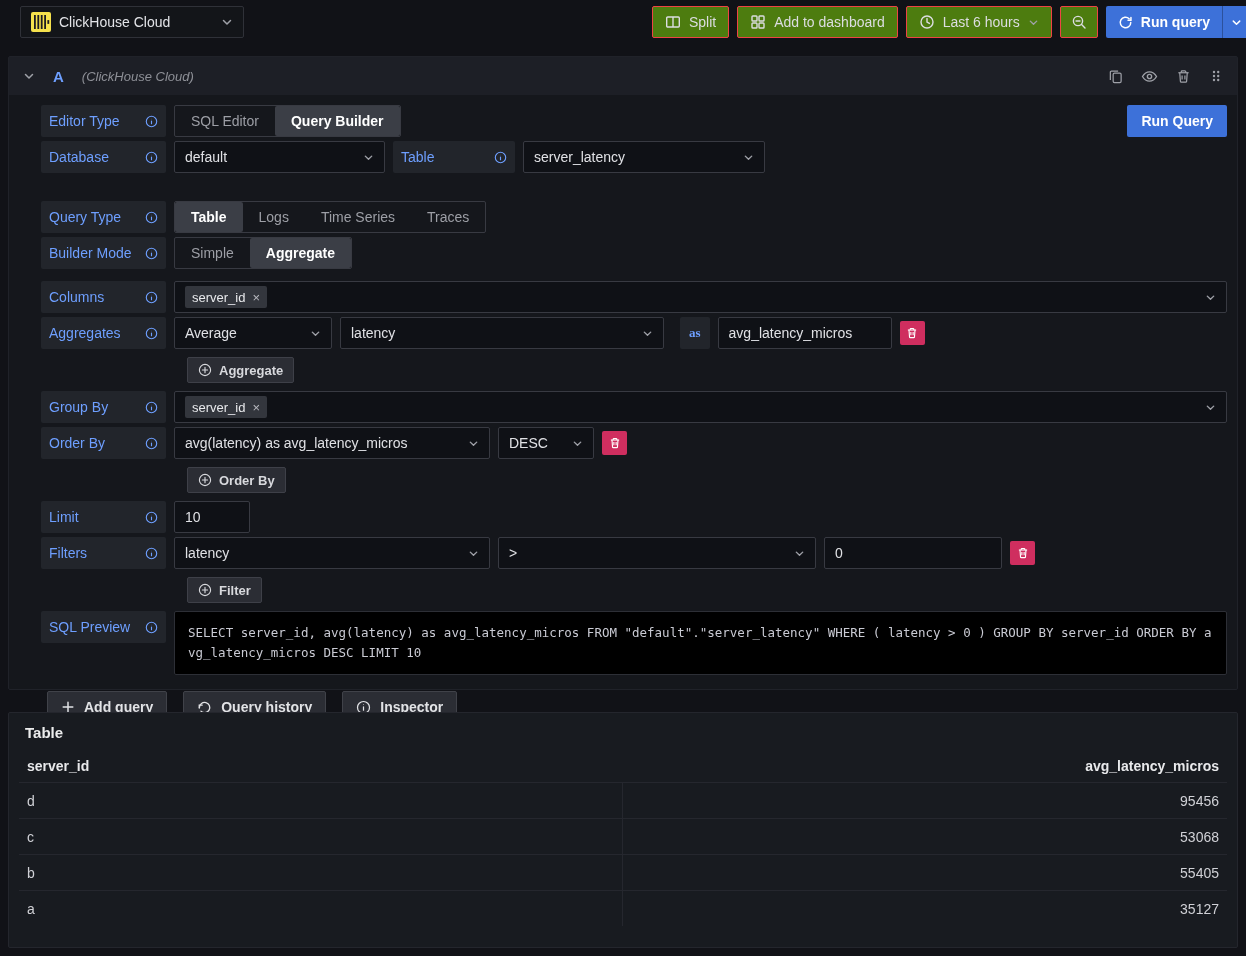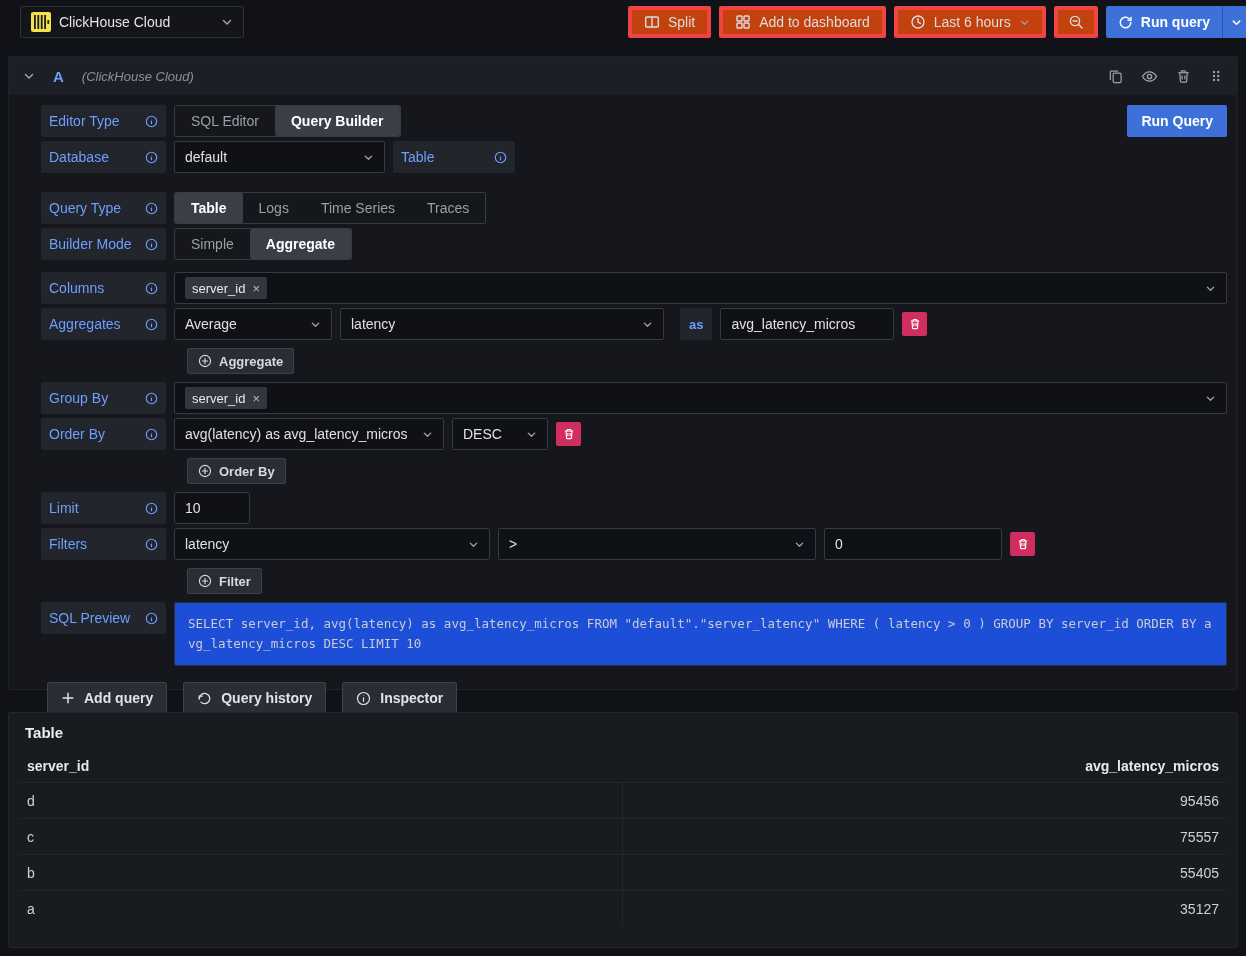--- a/index.html
+++ b/index.html
@@ -4,21 +4,21 @@
 <style>
   * { margin:0; padding:0; box-sizing:border-box; }
   html,body { width:1246px; height:956px; background:#111217; font-family:"Liberation Sans", sans-serif; color:#d8d9dd; overflow:hidden; position:relative; }
   svg { display:block; }
 
   
   .topbar { position:absolute; top:0; left:12px; width:1246px; height:48px; display:flex; align-items:flex-start; padding:6px 8px 0 8px; }
   .ds-picker { width:224px; height:32px; display:flex; align-items:center; gap:8px; padding:0 10px; background:#131519; border:1px solid #2f3138; border-radius:2px; cursor:pointer; }
   .ds-picker .lbl { flex:1; font-size:14px; font-weight:500; color:#e3e4e8; }
   .topbar-right { margin-left:auto; display:flex; align-items:center; gap:8px; }
-  .tbtn { display:inline-flex; align-items:center; gap:8px; background:#c2410c; border:4px solid #ef4444; border-radius:2px; color:#dcdde1; height:32px; padding:0 12px; font-size:14px; font-weight:500; cursor:pointer; font-family:inherit; }
+  .tbtn { display:inline-flex; align-items:center; gap:8px; background:#4d7c0f; border:1px solid #ef4444; border-radius:2px; color:#dcdde1; height:32px; padding:0 12px; font-size:14px; font-weight:500; cursor:pointer; font-family:inherit; }
   .time-group { display:flex; gap:8px; }
   .tbtn.icon-only { padding:0 10px; }
   .runq { display:inline-flex; align-items:stretch; background:#3d71d9; border:none; border-radius:2px; color:#fff; height:32px; cursor:pointer; font-family:inherit; padding:0; }
   .runq-main { display:flex; align-items:center; gap:8px; padding:0 12px; font-size:14px; font-weight:600; color:#fff; }
   .runq-caret { display:flex; align-items:center; padding:0 8px; border-left:1px solid rgba(0,0,0,.28); }
   .muted { color:#9fa1a8; }
 
   
   .qcard { position:absolute; top:56px; left:8px; width:1230px; height:634px; background:#15171c; border:1px solid #202229; border-radius:2px; }
   .qheader { height:38px; background:#1d1f26; display:flex; align-items:center; padding:0 14px; gap:18px; }
@@ -33,25 +33,25 @@
   .info-i { display:flex; color:#6e9fff; }
   .rgroup { display:inline-flex; background:#15171c; border:1px solid #383a42; border-radius:2px; height:32px; align-items:stretch; }
   .ropt { display:flex; align-items:center; padding:0 16px; color:#9d9fa6; font-size:14px; font-weight:500; cursor:pointer; white-space:nowrap; }
   .ropt.sel { background:#3b3e46; color:#fff; font-weight:700; border-radius:2px; }
   .select { display:flex; align-items:center; justify-content:space-between; gap:8px; background:#0f1116; border:1px solid #383a42; border-radius:2px; height:32px; padding:0 10px; color:#e0e1e5; font-size:14px; cursor:pointer; }
   .multiselect { flex:1; display:flex; align-items:center; gap:6px; background:#0f1116; border:1px solid #383a42; border-radius:2px; height:32px; padding:0 10px; cursor:text; }
   .chip { display:inline-flex; align-items:center; gap:7px; background:#33363d; color:#e8e9ec; border-radius:2px; padding:0 7px; height:22px; font-size:13px; }
   .chip .x { color:#b9bac0; font-size:13px; cursor:pointer; line-height:1; }
   .ms-caret { margin-left:auto; color:#9fa1a8; display:flex; }
   .text-input { background:#0f1116; border:1px solid #383a42; border-radius:2px; height:32px; color:#e0e1e5; padding:0 10px; font-size:14px; font-family:inherit; }
-  .asbadge { background:#22252b; color:#6e9fff; font-weight:700; font-size:13px; height:32px; display:flex; align-items:center; padding:0 9px; border-radius:2px; }
+  .asbadge { background:#22252b; color:#6e9fff; font-weight:700; font-size:13px; height:32px; display:flex; align-items:center; padding:0 9px; border-radius:2px;font-family:Liberation Serif, serif; }
   .dbtn { width:25px; height:24px; background:#cf2e5f; border:none; border-radius:2px; color:#fff; display:flex; align-items:center; justify-content:center; cursor:pointer; }
   .sbtn { display:inline-flex; align-items:center; gap:7px; background:#2b2d34; border:1px solid #3e4048; border-radius:2px; color:#d8d9dd; height:26px; padding:0 10px; font-size:13px; font-weight:600; cursor:pointer; font-family:inherit; margin:4px 0 8px 146px; }
   .primary-btn { margin-left:auto; background:#3d71d9; border:none; border-radius:2px; color:#fff; height:32px; padding:0 14px; font-size:14px; font-weight:600; cursor:pointer; font-family:inherit; }
-  .sqlbox { flex:1; background:#1d4ed8; border:1px solid #2d2f36; border-radius:2px; padding:11px 13px; font-family:"DejaVu Sans Mono", monospace; font-size:12.5px; line-height:1.6; color:#c9cad3; word-break:break-all; min-height:60px; }
+  .sqlbox { flex:1; background:#000000; border:1px solid #2d2f36; border-radius:2px; padding:11px 13px; font-family:"DejaVu Sans Mono", monospace; font-size:12.5px; line-height:1.6; color:#c9cad3; word-break:break-all; min-height:60px; }
   .qfooter { display:flex; align-items:center; gap:16px; padding:12px 0 0 6px; }
   .fbtn { display:inline-flex; align-items:center; gap:9px; background:#2b2d34; border:1px solid #404249; border-radius:2px; color:#e2e3e6; height:32px; padding:0 13px; font-size:14px; font-weight:600; cursor:pointer; font-family:inherit; }
 
   
   .tpanel { position:absolute; top:712px; left:8px; width:1230px; height:236px; background:#181b20; border:1px solid #24262d; border-radius:2px; }
   .tpanel-title { padding:11px 16px 8px 16px; font-size:15px; font-weight:700; color:#eceded; }
   .tbl { margin:0 10px; }
   .thead { display:flex; height:33px; align-items:center; }
   .thead .c { font-size:14px; font-weight:700; color:#e8e9eb; }
   .trow { display:flex; height:36px; align-items:center; border-top:1px solid #25272e; }
@@ -236,24 +236,32 @@
       <div class="flabel" style="width:122px;min-width:122px">
         <span>Table</span>
         <span class="info-i">
             <svg width="13" height="13" viewBox="0 0 16 16" fill="none" stroke="currentColor" stroke-width="1.4">
               <circle cx="8" cy="8" r="6.4"></circle>
               <path d="M8 7.4v3.4" stroke-linecap="round"></path>
               <circle cx="8" cy="4.9" r="0.4" fill="currentColor" stroke="none"></circle>
             </svg>
           </span>
       </div>
-    </div>
-
-    
-    <div class="frow" style="margin-top:19px">
+      <div class="select" style="width:242px">
+        <span>server_latency</span>
+        <span class="muted">
+            <svg width="11" height="11" viewBox="0 0 12 12">
+              <path d="M2.5 4.5 L6 8 L9.5 4.5" fill="none" stroke="currentColor" stroke-width="1.5" stroke-linecap="round" stroke-linejoin="round"></path>
+            </svg>
+          </span>
+      </div>
+    </div>
+
+    
+    <div class="frow" style="margin-top:28px">
       <div class="flabel">
         <span>Query Type</span>
         <span class="info-i">
             <svg width="13" height="13" viewBox="0 0 16 16" fill="none" stroke="currentColor" stroke-width="1.4">
               <circle cx="8" cy="8" r="6.4"></circle>
               <path d="M8 7.4v3.4" stroke-linecap="round"></path>
               <circle cx="8" cy="4.9" r="0.4" fill="currentColor" stroke="none"></circle>
             </svg>
           </span>
       </div>
@@ -389,21 +397,21 @@
       <div class="flabel">
         <span>Order By</span>
         <span class="info-i">
             <svg width="13" height="13" viewBox="0 0 16 16" fill="none" stroke="currentColor" stroke-width="1.4">
               <circle cx="8" cy="8" r="6.4"></circle>
               <path d="M8 7.4v3.4" stroke-linecap="round"></path>
               <circle cx="8" cy="4.9" r="0.4" fill="currentColor" stroke="none"></circle>
             </svg>
           </span>
       </div>
-      <div class="select" style="width:270px">
+      <div class="select" style="width:316px">
         <span>avg(latency) as avg_latency_micros</span>
         <span class="muted">
             <svg width="11" height="11" viewBox="0 0 12 12">
               <path d="M2.5 4.5 L6 8 L9.5 4.5" fill="none" stroke="currentColor" stroke-width="1.5" stroke-linecap="round" stroke-linejoin="round"></path>
             </svg>
           </span>
       </div>
       <div class="select" style="width:96px">
         <span>DESC</span>
         <span class="muted">
@@ -552,21 +560,21 @@
     <div class="thead">
       <div class="c c-left">server_id</div>
       <div class="c c-right">avg_latency_micros</div>
     </div>
     <div class="trow">
       <div class="c c-left">d</div>
       <div class="c c-right">95456</div>
     </div>
     <div class="trow">
       <div class="c c-left">c</div>
-      <div class="c c-right">75557</div>
+      <div class="c c-right">53068</div>
     </div>
     <div class="trow">
       <div class="c c-left">b</div>
       <div class="c c-right">55405</div>
     </div>
     <div class="trow">
       <div class="c c-left">a</div>
       <div class="c c-right">35127</div>
     </div>
   </div>

